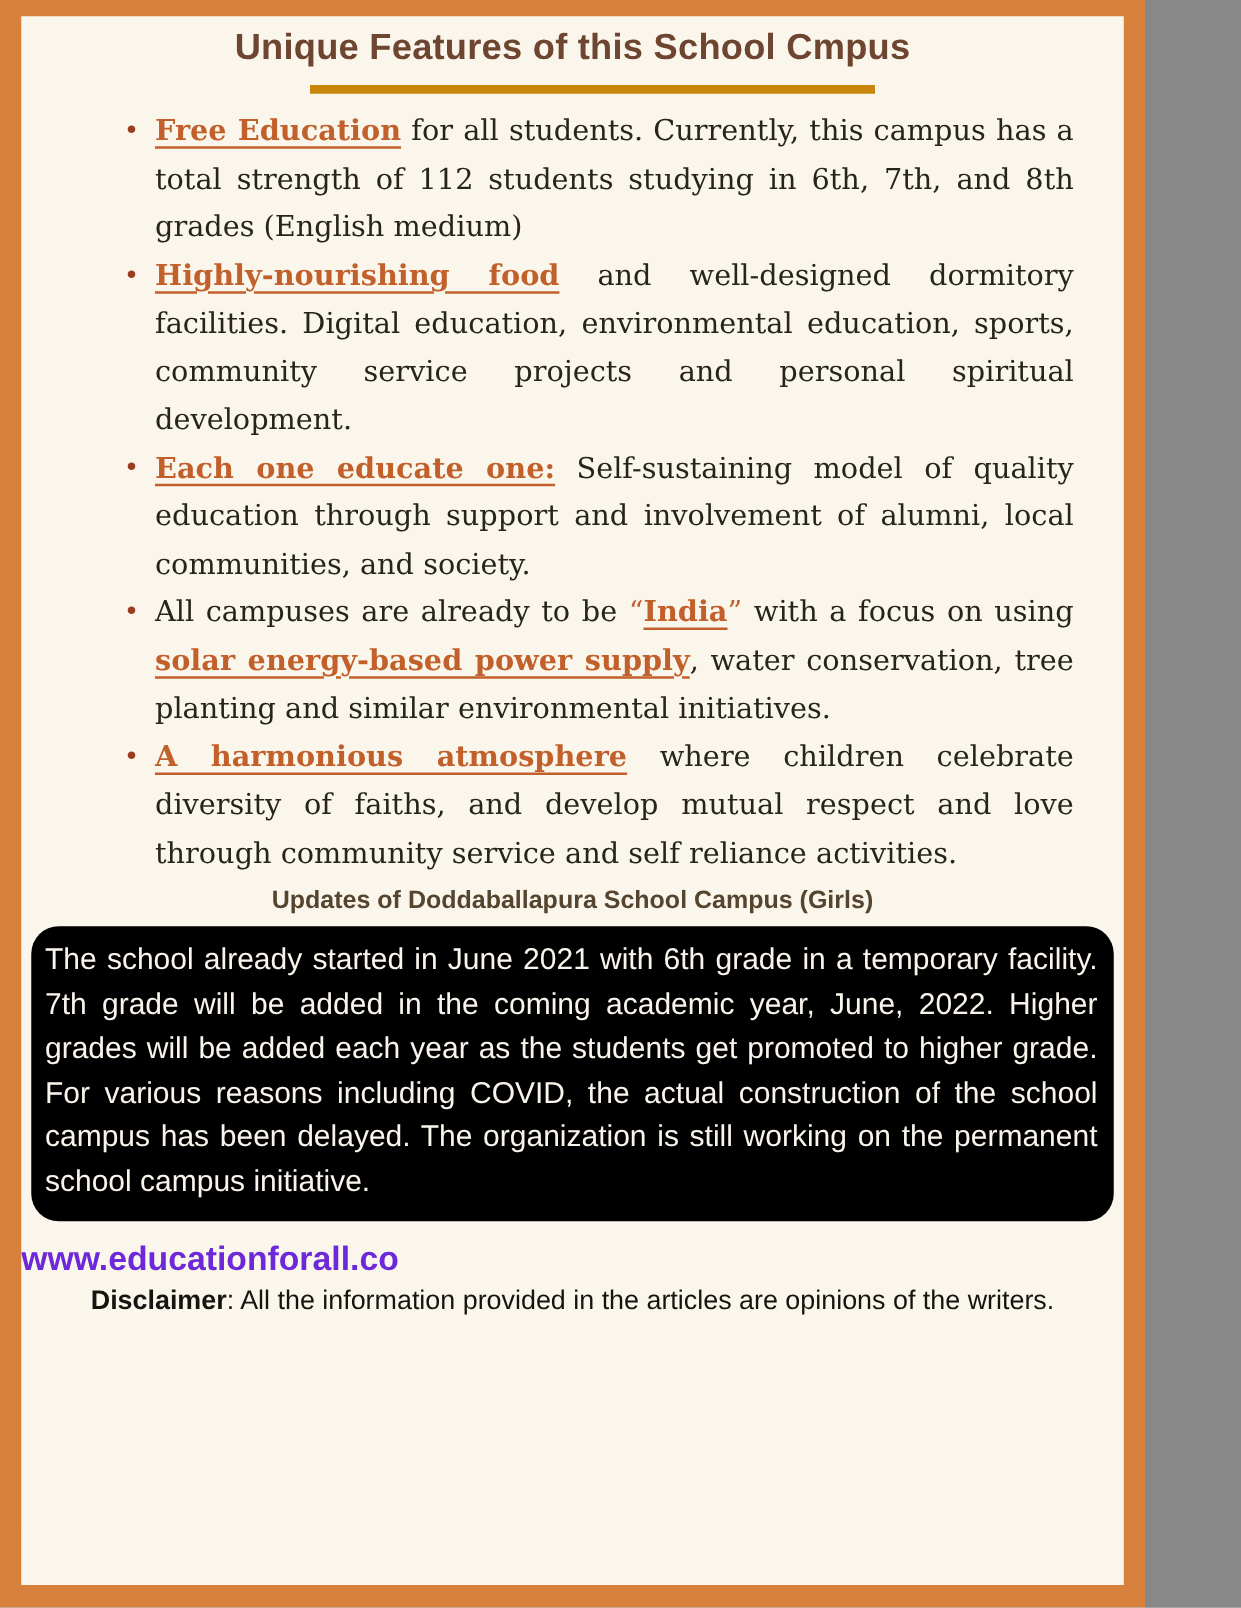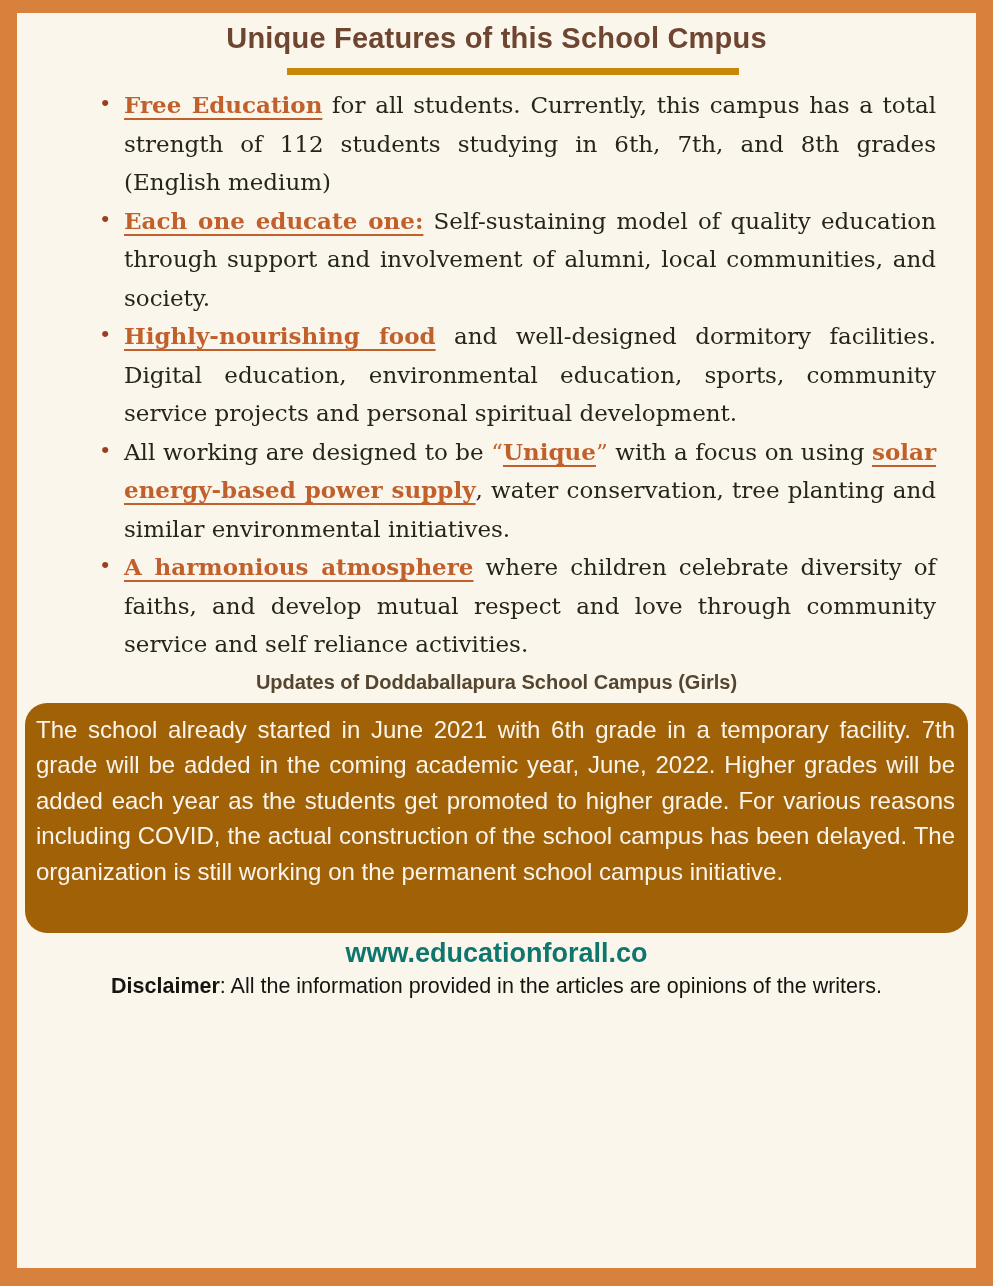--- a/index.html
+++ b/index.html
@@ -1,19 +1,19 @@
 <!DOCTYPE html>
 <html><head>
 <meta charset="utf-8">
 <style>
   html, body { margin: 0; padding: 0; background: #888; }
   .page {
     position: relative;
     box-sizing: border-box;
-    width: 993px;
+    width: 916px;
     height: 1286px;
     background: #FAF6EB;
     border: 17px solid #D8813C;
     border-top-width: 13px;
     border-bottom-width: 18px;
     overflow: hidden;
     font-family: "DejaVu Serif", serif;
   }
   .title {
     margin: 9px 0 0;
@@ -66,37 +66,36 @@
     text-align: center;
     font-family: "Liberation Sans", sans-serif;
     font-weight: bold;
     font-size: 20px;
     color: #55452F;
   }
   .update-box {
     box-sizing: border-box;
     margin: 0 8px;
     border-radius: 22px;
-    background: #a16207;
+    background: #000000;
     color: #FAF5EC;
     font-family: "Liberation Sans", sans-serif;
     font-size: 24px;
     line-height: 35.5px;
     text-align: justify;
     padding: 9px 13px 14px 11px;
     min-height: 230px;
   }
   .update-box p { margin: 0; }
   .website {
-    margin-top: 5px;
-    text-align: center;
+    margin-top: 15px;
     font-family: "Liberation Sans", sans-serif;
     font-weight: bold;
     font-size: 27px;
-    color: #0f766e;
+    color: #6d28d9;
     cursor: pointer;
   }
   .disclaimer {
     margin: 5px 0 4px;
     text-align: center;
     font-family: "Liberation Sans", sans-serif;
     font-size: 21.5px;
     color: #161411;
   }
   .disclaimer b { font-weight: bold; }
@@ -105,23 +104,23 @@
 <body>
 
 <div class="page">
 
   <h1 class="title">Unique Features of this School Cmpus</h1>
 
   <div class="divider"></div>
 
   <ul class="features" id="features-list">
       <li><span class="link">Free Education</span><span> for all students. Currently, this campus has a total strength of 112 students studying in 6th, 7th, and 8th grades (English medium)</span></li>
+      <li><span class="link">Highly-nourishing food</span><span> and well-designed dormitory facilities. Digital education, environmental education, sports, community service projects and personal spiritual development.</span></li>
       <li><span class="link">Each one educate one:</span><span> Self-sustaining model of quality education through support and involvement of alumni, local communities, and society.</span></li>
-      <li><span class="link">Highly-nourishing food</span><span> and well-designed dormitory facilities. Digital education, environmental education, sports, community service projects and personal spiritual development.</span></li>
-      <li><span>All working are designed to be </span><span class="quote">“</span><span class="link">Unique</span><span class="quote">”</span><span> with a focus on using </span><span class="link">solar energy-based power supply</span><span>, water conservation, tree planting and similar environmental initiatives.</span></li>
+      <li><span>All campuses are already to be </span><span class="quote">“</span><span class="link">India</span><span class="quote">”</span><span> with a focus on using </span><span class="link">solar energy-based power supply</span><span>, water conservation, tree planting and similar environmental initiatives.</span></li>
       <li><span class="link">A harmonious atmosphere</span><span> where children celebrate diversity of faiths, and develop mutual respect and love through community service and self reliance activities.</span></li>
     </ul>
 
   <h2 class="updates-heading">Updates of Doddaballapura School Campus (Girls)</h2>
 
   <div class="update-box">
     <p>The school already started in June 2021 with 6th grade in a temporary facility. 7th grade will be added in the coming academic year, June, 2022. Higher grades will be added each year as the students get promoted to higher grade. For various reasons including COVID, the actual construction of the school campus has been delayed. The organization is still working on the permanent school campus initiative.</p>
   </div>
 
   <div class="website">www.educationforall.co</div>

